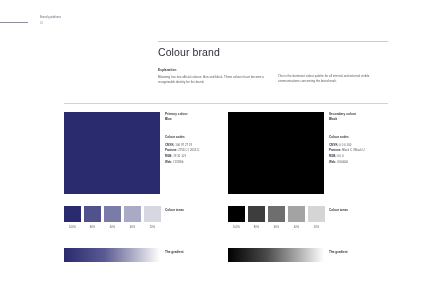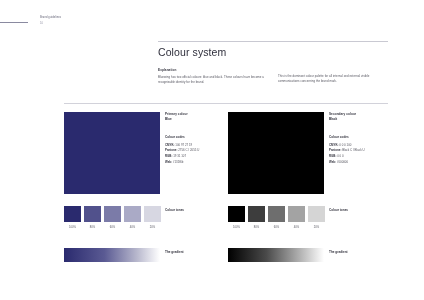--- a/index.html
+++ b/index.html
@@ -227,21 +227,21 @@
 
 <div class="page">
 
   <div class="header-rule"></div>
   <div class="header-meta">
     <div class="doc-title">Brand guidelines</div>
     <div class="page-num">10</div>
   </div>
 
   <div class="title-rule"></div>
-  <div class="section-title">Colour system</div>
+  <div class="section-title">Colour brand</div>
 
   <div class="explanation">
     <div class="lead-label">Explanation</div>
     <div class="body-copy">Bluewing has two official colours: blue and black. These colours have become a recognisable identity for the brand.</div>
   </div>
   <div class="secondary-copy">
     <div class="body-copy">This is the dominant colour palette for all internal and external visible communications concerning the brand mark.</div>
   </div>
 
   <div class="main-rule"></div>

